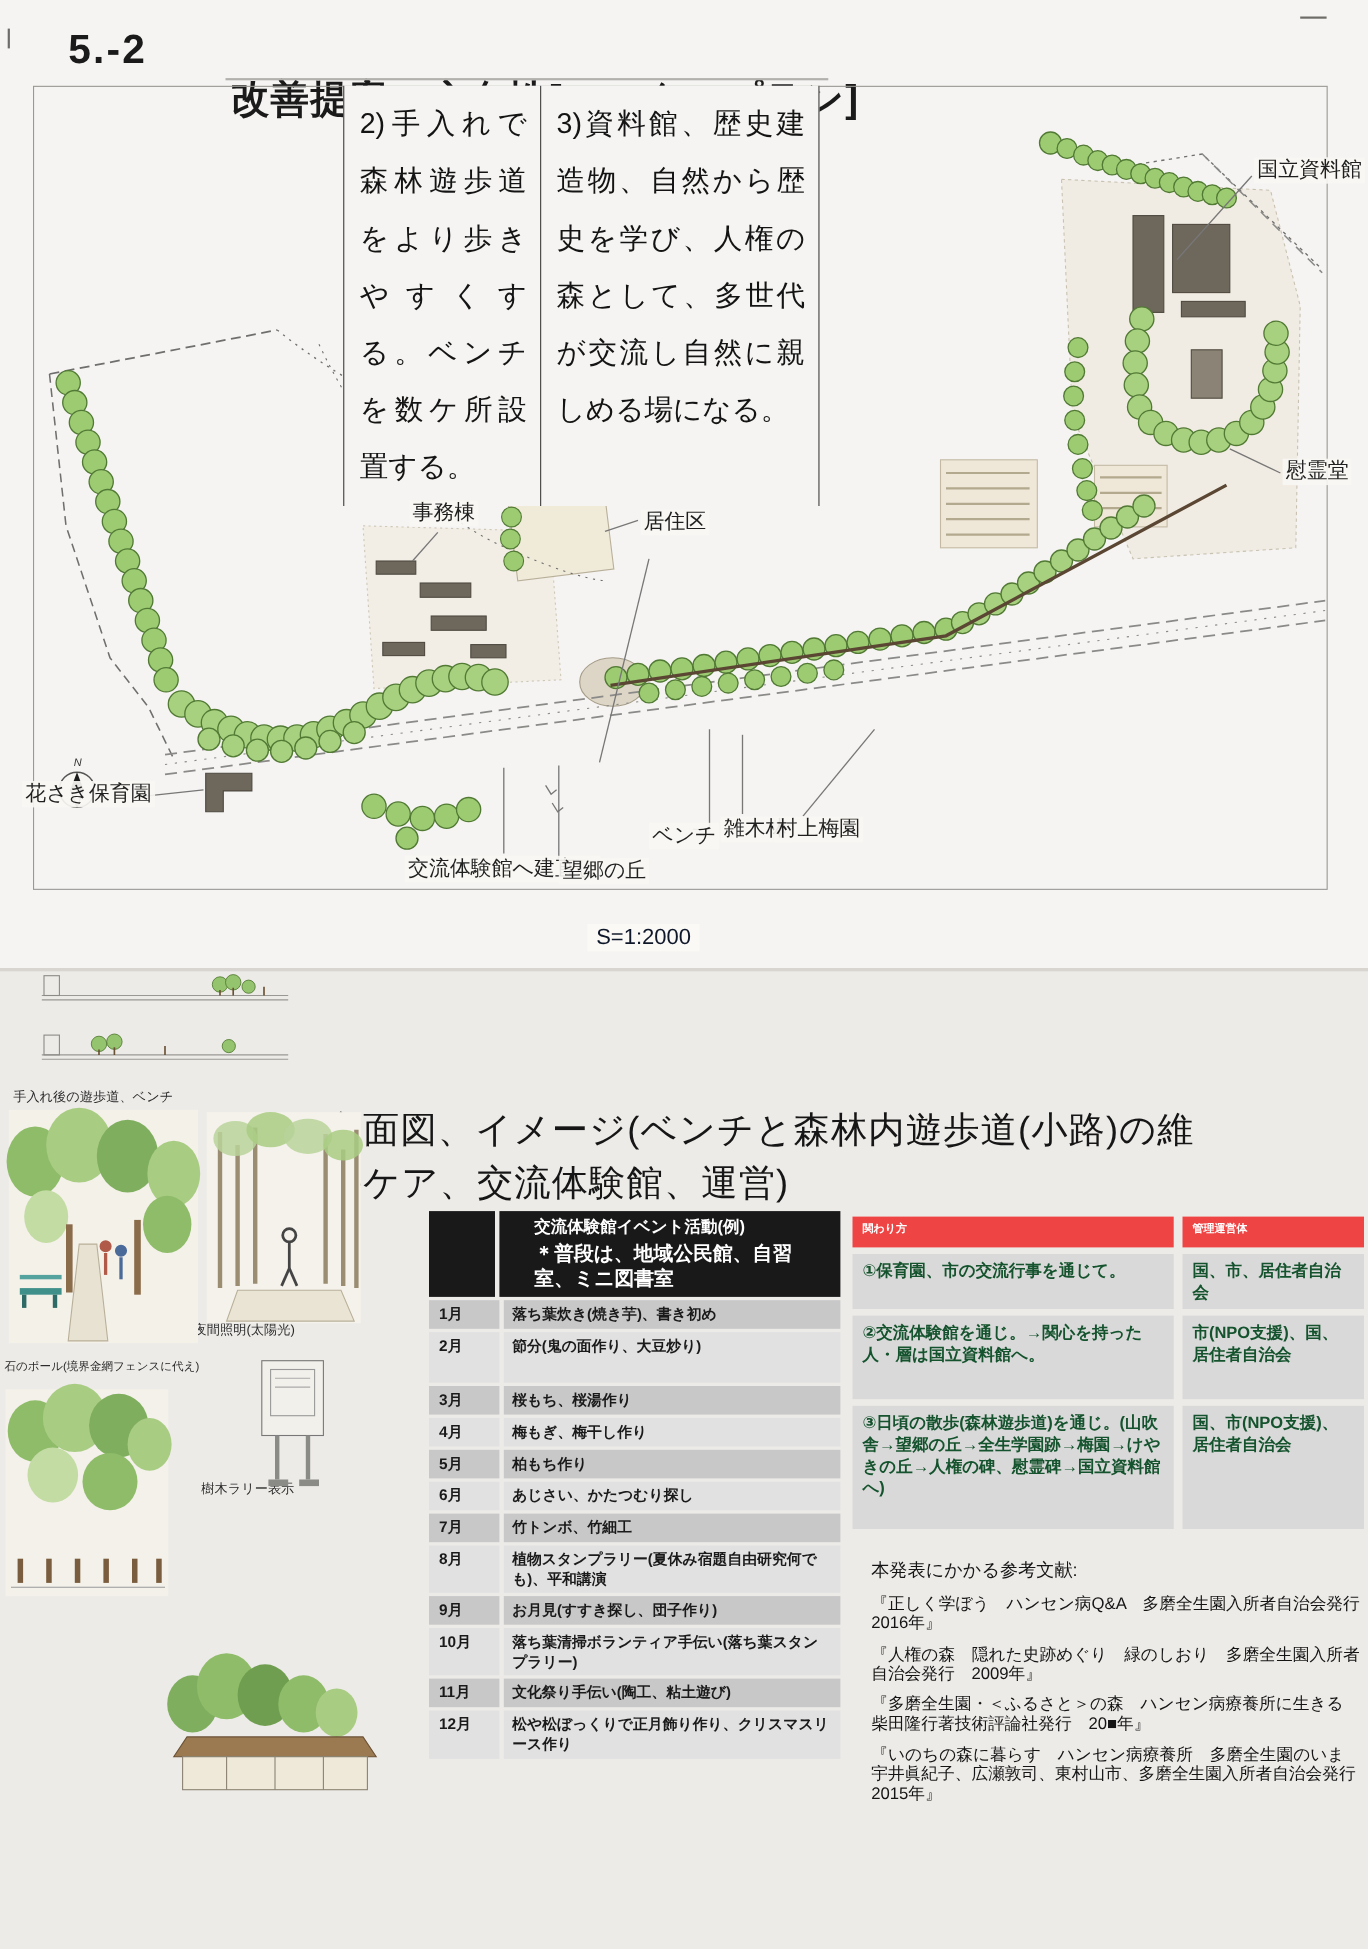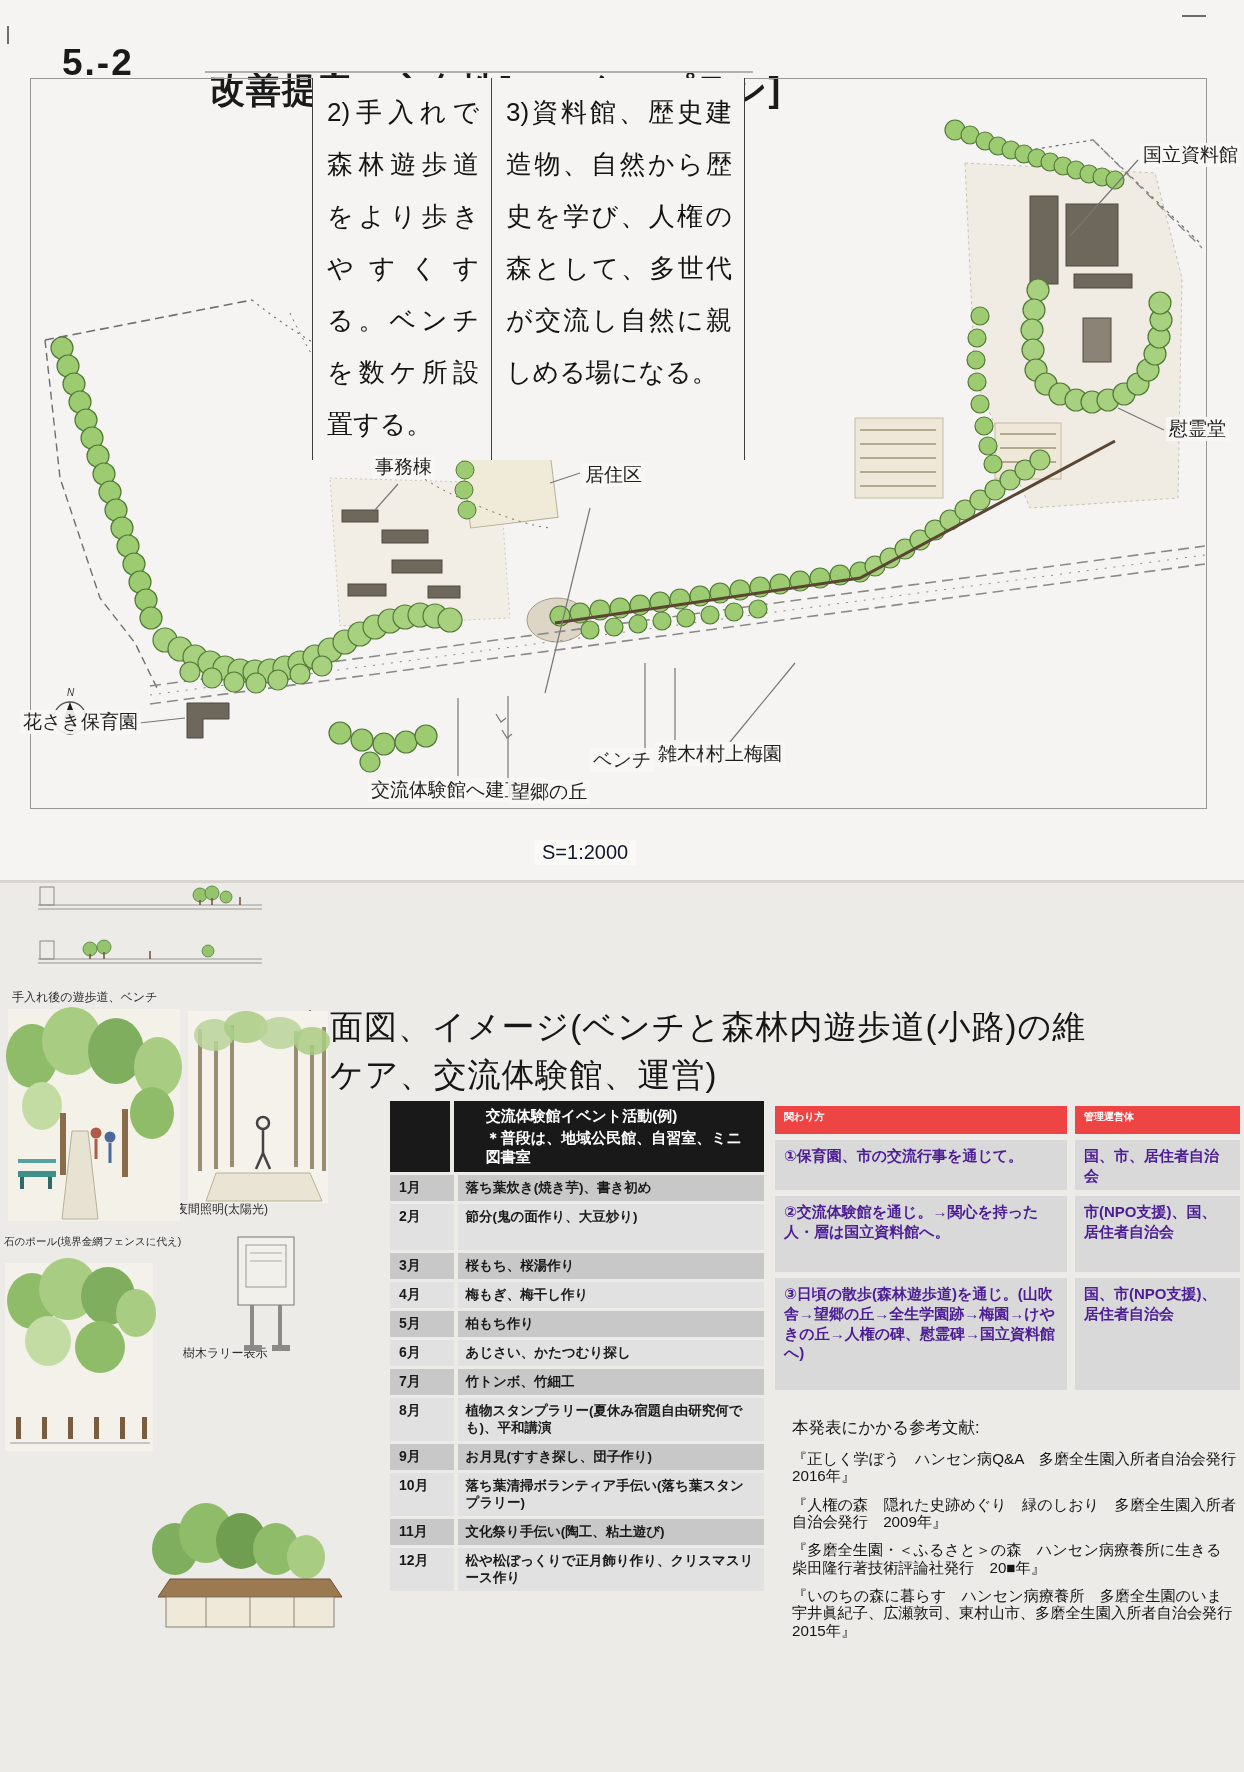--- a/index.html
+++ b/index.html
@@ -1,20 +1,20 @@
 <!DOCTYPE html>
 <html><head>
 <meta charset="utf-8">
 <style>
   html,body{margin:0;padding:0;background:#dddbd8;}
   #page{position:relative;width:1244px;height:1772px;background:#f5f4f2;overflow:hidden;
         font-family:"Liberation Sans","DejaVu Sans",sans-serif;color:#1a1a1a;}
   
   .crop-mark{position:absolute;background:#6e6c69;}
-  #top-title-num{position:absolute;left:62px;top:24px;font-size:37px;font-weight:bold;letter-spacing:2px;margin-top:18px;}
+  #top-title-num{position:absolute;left:62px;top:24px;font-size:37px;font-weight:bold;letter-spacing:2px;}
   #top-title{position:absolute;left:210px;top:24px;font-size:35px;font-weight:600;letter-spacing:1px;margin-top:43px;}
   #title-underline{position:absolute;left:205px;top:71px;width:548px;height:2px;background:#b3b1ad;}
   #map-frame{position:absolute;left:30px;top:78px;width:1175px;height:729px;border:1px solid #9a9894;}
   #map-svg{position:absolute;left:30px;top:78px;}
   .map-label{position:absolute;font-size:19px;line-height:1.25;color:#1f1f1f;white-space:nowrap;
              background:rgba(247,246,243,.92);padding:0 3px;}
   #lbl-scale{position:absolute;left:534px;top:840px;font-size:20px;color:#0f172a;
              background:rgba(250,249,247,.85);padding:1px 8px;}
   
   #props{position:absolute;left:312px;top:78px;display:flex;align-items:stretch;background:#f5f4f2;}
@@ -31,28 +31,28 @@
   .sk-label.tiny{font-size:10.5px;}
   
   #events{position:absolute;left:390px;top:218px;width:374px;}
   .ev-row{display:flex;margin-bottom:3px;}
   .ev-m{width:56px;padding:4px 0 4px 9px;font-size:14px;font-weight:bold;}
   .ev-a{width:298px;margin-left:4px;padding:4px 8px;font-size:13.5px;font-weight:bold;line-height:1.3;}
   .shade-a{background:#c8c8c8;} .shade-b{background:#e1e1e1;}
   .ev-head .ev-m,.ev-head .ev-a{background:#191919;color:#fff;}
   .ev-head .ev-a{padding-top:5px;padding-bottom:5px;padding-left:32px;}
   .ev-head-l1{font-size:15px;font-weight:bold;}
-  .ev-head-l2{font-size:15px;font-weight:bold;margin-top:2px;}
+  .ev-head-l2{font-size:18px;font-weight:bold;margin-top:2px;}
   .ev-tall{padding-bottom:24px;}
   
   #involve{position:absolute;left:775px;top:223px;width:292px;}
   #mgmt{position:absolute;left:1075px;top:223px;width:165px;}
   .inv-head{background:#ef4444;color:#fff;font-size:10px;font-weight:bold;padding:4px 9px;height:20px;}
   .inv-cell{background:#d9d9d9;margin-top:6px;padding:6px 9px;font-size:15px;font-weight:bold;
-            line-height:1.32;color:#4c1d95;box-sizing:border-box;}
+            line-height:1.32;color:#14532d;box-sizing:border-box;}
   .rh0{height:50px;} .rh1{height:76px;} .rh2{height:112px;}
   
   #refs{position:absolute;left:792px;top:534px;width:450px;color:#151515;}
   #refs-h{font-size:16.5px;margin-bottom:4px;}
   .ref-item{font-size:15.2px;line-height:1.14;margin-top:11px;}
 </style>
 </head>
 <body>
 
 <div id="page">

